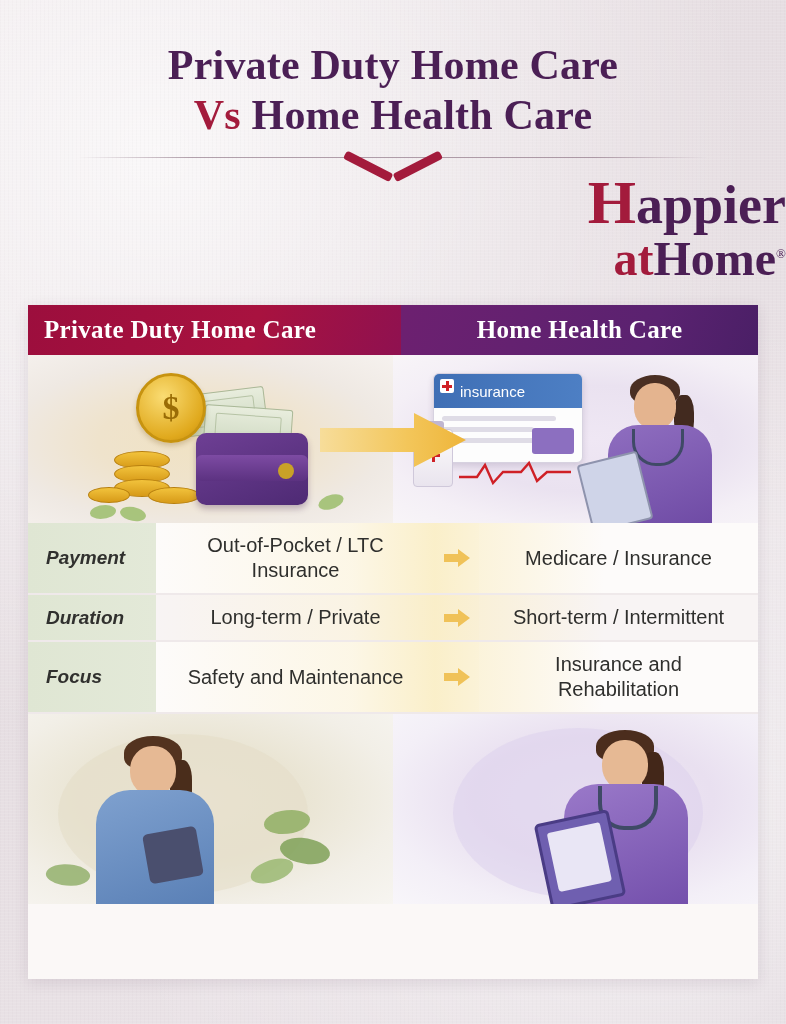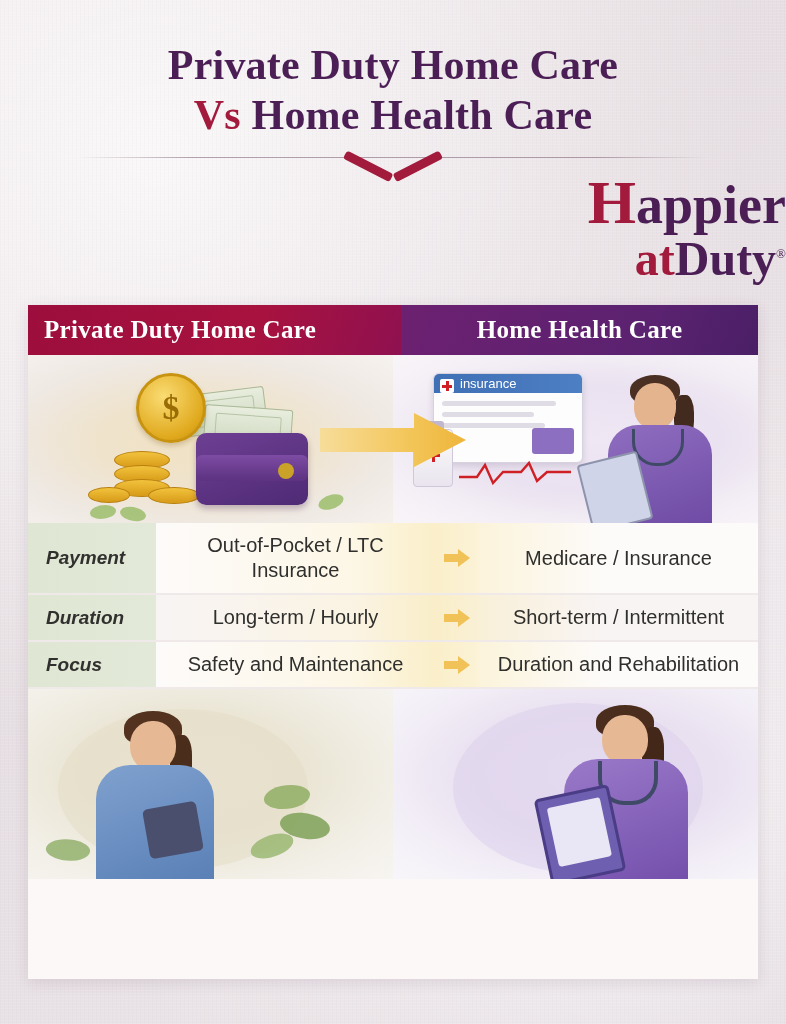--- a/index.html
+++ b/index.html
@@ -265,27 +265,27 @@
     top: 18px;
     width: 148px;
     height: 88px;
     background: #fdfdfd;
     border: 1px solid #d7d2e0;
     border-radius: 6px;
     box-shadow: 0 3px 6px rgba(60,40,80,.15);
     overflow: hidden;
   }
   .ins-card-top {
-    height: 19px;
+    height: 34px;
     background: linear-gradient(90deg, #3f6fb5, #4d7fc4);
     display: flex;
     align-items: center;
     padding-left: 26px;
     color: #fff;
-    font-size: 13px;
+    font-size: 15px;
   }
   .ins-cross {
     position: absolute;
     left: 6px;
     top: 5px;
     width: 14px;
     height: 14px;
     background: #fff;
     border-radius: 2px;
   }
@@ -643,21 +643,21 @@
   <div class="title-wrap">
     <div class="title-line">Private Duty Home Care</div>
     <div class="title-line"><span class="title-vs">Vs</span> <span>Home Health Care</span></div>
   </div>
 
   <div class="divider"></div>
 
   <div class="logo">
     <div class="logo-roof"></div>
     <div class="logo-word1"><span class="cap">H</span><span>appier</span></div>
-    <div class="logo-word2"><span class="at">at</span><span>Duty</span><span class="logo-reg">®</span></div>
+    <div class="logo-word2"><span class="at">at</span><span>Home</span><span class="logo-reg">®</span></div>
   </div>
 
   <div class="card">
 
     <div class="headers">
       <div class="hdr hdr-left">Private Duty Home Care</div>
       <div class="hdr hdr-right">Home Health Care</div>
     </div>
 
     <div class="imgrow">
@@ -731,38 +731,38 @@
         <div class="row-arrow">
           <svg width="28" height="20" viewBox="0 0 28 20">
             <path d="M1,6 L15,6 L15,1 L27,10 L15,19 L15,14 L1,14 Z" fill="#f0c258"></path>
           </svg>
         </div>
         <div class="cell-right">Medicare / Insurance</div>
       </div>
 
       <div class="row">
         <div class="cell-label">Duration</div>
-        <div class="cell-left">Long-term / Hourly</div>
+        <div class="cell-left">Long-term / Private</div>
         <div class="row-arrow">
           <svg width="28" height="20" viewBox="0 0 28 20">
             <path d="M1,6 L15,6 L15,1 L27,10 L15,19 L15,14 L1,14 Z" fill="#f0c258"></path>
           </svg>
         </div>
         <div class="cell-right">Short-term / Intermittent</div>
       </div>
 
       <div class="row">
         <div class="cell-label">Focus</div>
         <div class="cell-left">Safety and Maintenance</div>
         <div class="row-arrow">
           <svg width="28" height="20" viewBox="0 0 28 20">
             <path d="M1,6 L15,6 L15,1 L27,10 L15,19 L15,14 L1,14 Z" fill="#f0c258"></path>
           </svg>
         </div>
-        <div class="cell-right">Duration and Rehabilitation</div>
+        <div class="cell-right">Insurance and Rehabilitation</div>
       </div>
 
 
     </div>
 
     <div class="botrow">
       <div class="botcell">
         <div class="bot-left-bg"></div>
         <div class="blob" style="left:30px; top:20px; width:250px; height:160px; background:#e4dcc6;"></div>
         <div class="leaf" style="left:236px; top:96px; width:46px; height:24px; background:#8fae63;"></div>

